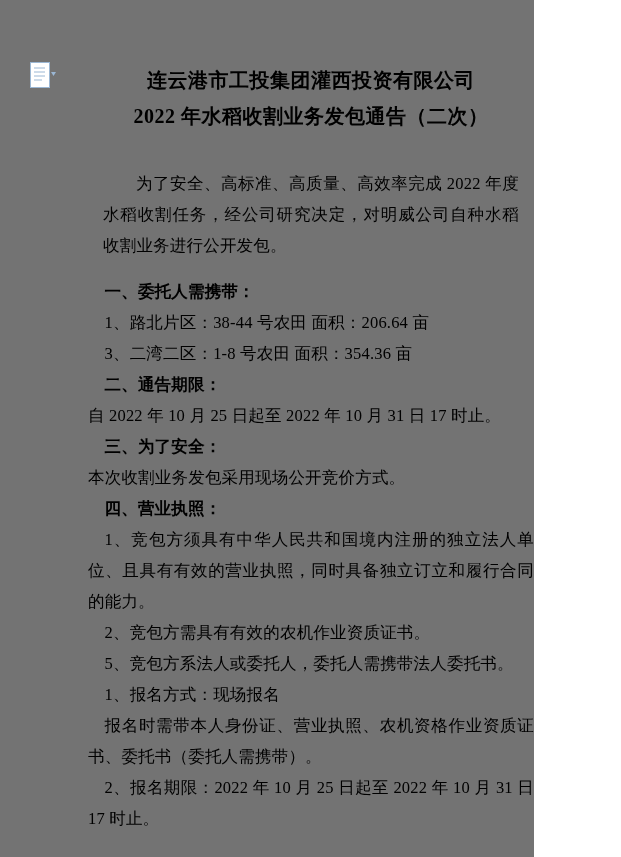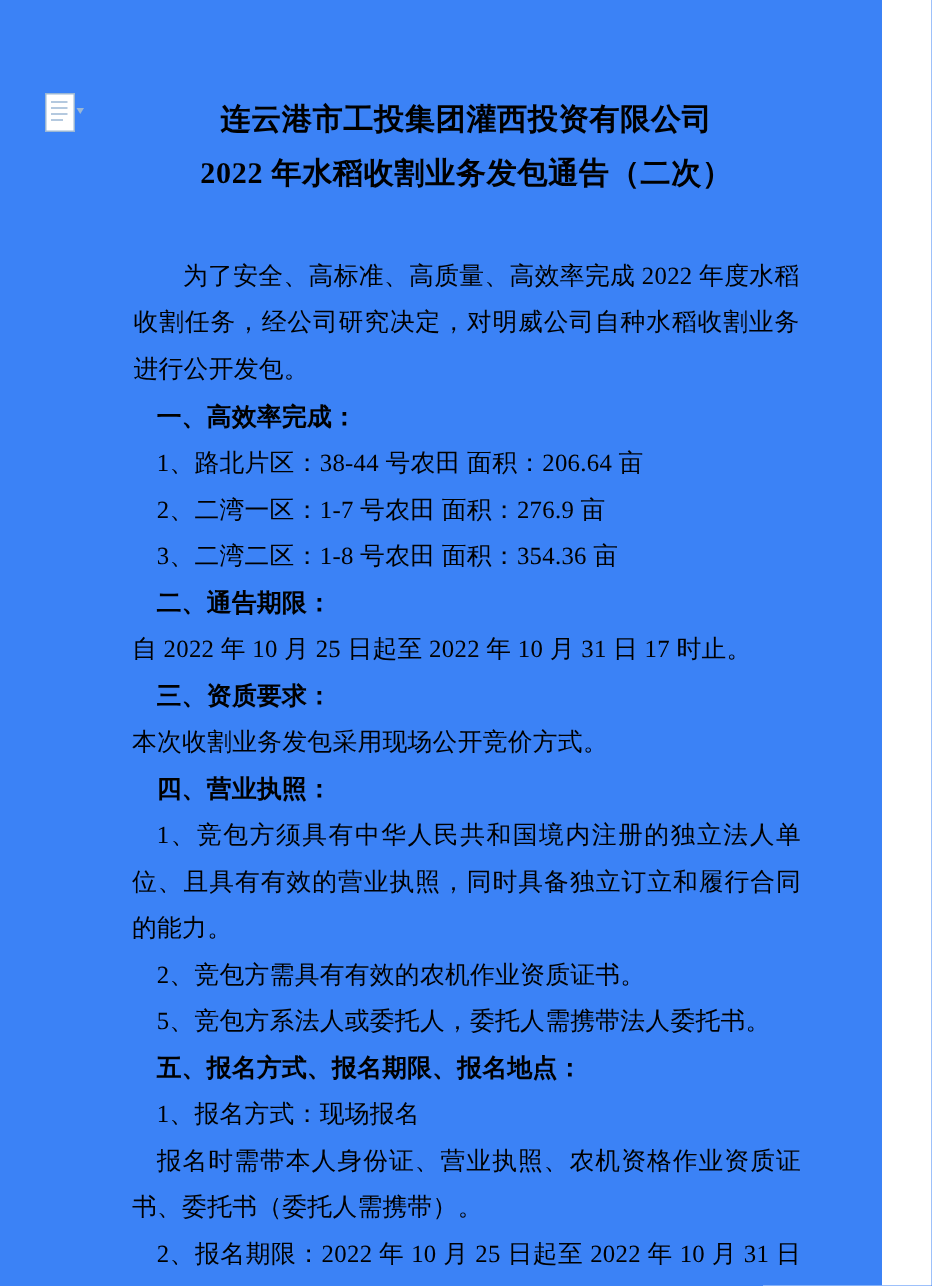--- a/index.html
+++ b/index.html
@@ -10,24 +10,24 @@
     width: 621px;
     height: 857px;
     background: #ffffff;
     font-family: "Liberation Serif", "DejaVu Serif", serif;
     color: #000000;
     overflow: hidden;
     position: relative;
   }
   .page {
     position: relative;
-    width: 588px;
+    width: 534px;
     height: 857px;
     box-sizing: border-box;
-    background: #3b82f6;
+    background: #737373;
   }
 
   
   .doc-icon {
     position: absolute;
     left: 30px;
     top: 62px;
     width: 26px;
     height: 30px;
   }
@@ -55,21 +55,21 @@
 
   .body-text {
     margin-top: 34px;
     font-size: 16.5px;
     line-height: 31px;
     text-align: justify;
     letter-spacing: 0.2px;
   }
 
   p.para {
-    margin: 1px;
+    margin: 15px;
     text-indent: 2em;
   }
   p.flat {
     margin: 0;
     text-indent: 0;
   }
   p.item {
     margin: 0;
     text-indent: 1em;
   }
@@ -96,32 +96,30 @@
   </div>
 
   <div class="content">
     <div class="title">
       <span class="title-line">连云港市工投集团灌西投资有限公司</span>
       <span class="title-line">2022 年水稻收割业务发包通告（二次）</span>
     </div>
 
     <div class="body-text">
       <p class="para">为了安全、高标准、高质量、高效率完成 2022 年度水稻收割任务，经公司研究决定，对明威公司自种水稻收割业务进行公开发包。</p>
-      <p class="heading">一、高效率完成：</p>
+      <p class="heading">一、委托人需携带：</p>
       <p class="item">1、路北片区：38-44 号农田  面积：206.64 亩</p>
-      <p class="item">2、二湾一区：1-7 号农田        面积：276.9 亩</p>
       <p class="item">3、二湾二区：1-8 号农田        面积：354.36 亩</p>
       <p class="heading">二、通告期限：</p>
       <p class="flat">自 2022 年 10 月 25 日起至 2022 年 10 月 31 日 17 时止。</p>
-      <p class="heading">三、资质要求：</p>
+      <p class="heading">三、为了安全：</p>
       <p class="flat">本次收割业务发包采用现场公开竞价方式。</p>
       <p class="heading">四、营业执照：</p>
       <p class="item">1、竞包方须具有中华人民共和国境内注册的独立法人单位、且具有有效的营业执照，同时具备独立订立和履行合同的能力。</p>
       <p class="item">2、竞包方需具有有效的农机作业资质证书。</p>
       <p class="item">5、竞包方系法人或委托人，委托人需携带法人委托书。</p>
-      <p class="heading">五、报名方式、报名期限、报名地点：</p>
       <p class="item">1、报名方式：现场报名</p>
       <p class="item">报名时需带本人身份证、营业执照、农机资格作业资质证书、委托书（委托人需携带）。</p>
       <p class="item">2、报名期限：2022 年 10 月 25 日起至 2022 年 10 月 31 日 17 时止。</p>
     </div>
   </div>
 
 </div>
 
 </body></html>

